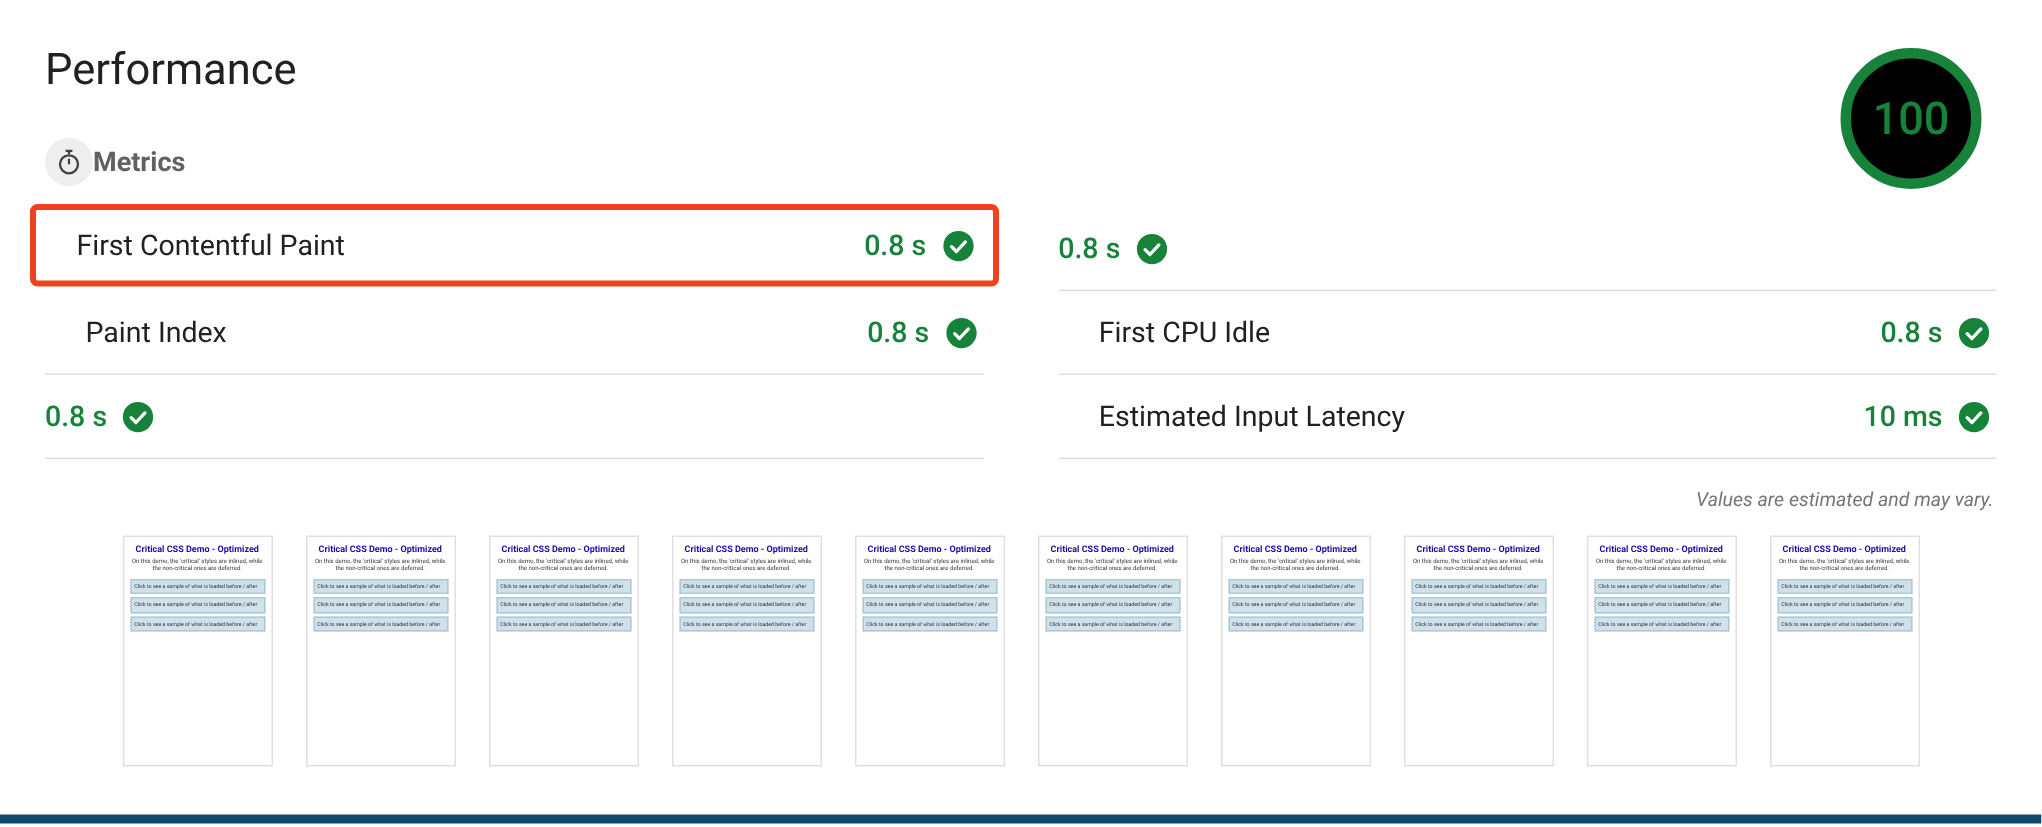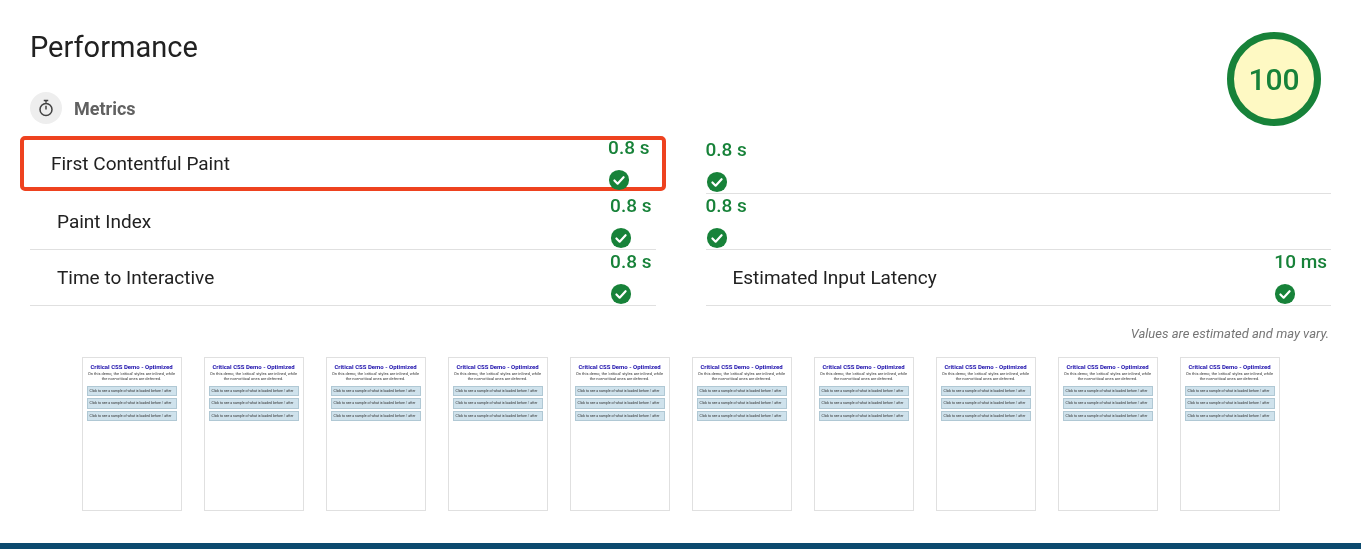--- a/index.html
+++ b/index.html
@@ -34,26 +34,25 @@
     width: 94px;
     height: 94px;
     border-radius: 50%;
     border: 7px solid #178239;
     display: flex;
     align-items: center;
     justify-content: center;
     font-size: 30px;
     font-weight: 500;
     color: #178239;
-    background: #fef9c3;
+    background: #000000;
   }
   .section-hdr {
     display: flex;
     align-items: center;
-    gap: 12px;
     margin-bottom: 14px;
   }
   .stopwatch-bg {
     width: 32px;
     height: 32px;
     border-radius: 50%;
     background: #eeeeee;
     display: flex;
     align-items: center;
     justify-content: center;
@@ -90,23 +89,23 @@
   .metric-label {
     color: #212121;
     font-weight: 400;
     flex: 1;
     padding-left: 10px;
     margin-left: 17px;
   }
   .metric.highlight .metric-label { padding-left: 2px; }
   .metric-right {
     display: flex;
+    align-items: center;
     gap: 10px;
     padding-right: 4px;
-    flex-direction: column;
   }
   .metric-value {
     color: #178239;
     font-size: 19px;
     font-weight: 500;
   }
   .check-icon {
     width: 22px;
     height: 22px;
     display: inline-flex;
@@ -224,33 +223,33 @@
         <span class="check-icon">
           <svg viewBox="0 0 24 24">
               <circle cx="12" cy="12" r="11" fill="#178239"></circle>
               <path d="M7 12.5 L10.5 16 L17 9" stroke="#fff" stroke-width="2.4" fill="none" stroke-linecap="round" stroke-linejoin="round"></path>
             </svg>
         </span>
       </span>
     </div>
 
     <div class="metric">
-      <span class="metric-right">
-        <span class="metric-value">0.8 s</span>
-        <span class="check-icon">
-          <svg viewBox="0 0 24 24">
-              <circle cx="12" cy="12" r="11" fill="#178239"></circle>
-              <path d="M7 12.5 L10.5 16 L17 9" stroke="#fff" stroke-width="2.4" fill="none" stroke-linecap="round" stroke-linejoin="round"></path>
-            </svg>
-        </span>
-      </span>
-    </div>
-
-    <div class="metric">
-      <span class="metric-label">Time to Interactive</span>
+      <span class="metric-label">First CPU Idle</span>
+      <span class="metric-right">
+        <span class="metric-value">0.8 s</span>
+        <span class="check-icon">
+          <svg viewBox="0 0 24 24">
+              <circle cx="12" cy="12" r="11" fill="#178239"></circle>
+              <path d="M7 12.5 L10.5 16 L17 9" stroke="#fff" stroke-width="2.4" fill="none" stroke-linecap="round" stroke-linejoin="round"></path>
+            </svg>
+        </span>
+      </span>
+    </div>
+
+    <div class="metric">
       <span class="metric-right">
         <span class="metric-value">0.8 s</span>
         <span class="check-icon">
           <svg viewBox="0 0 24 24">
               <circle cx="12" cy="12" r="11" fill="#178239"></circle>
               <path d="M7 12.5 L10.5 16 L17 9" stroke="#fff" stroke-width="2.4" fill="none" stroke-linecap="round" stroke-linejoin="round"></path>
             </svg>
         </span>
       </span>
     </div>

